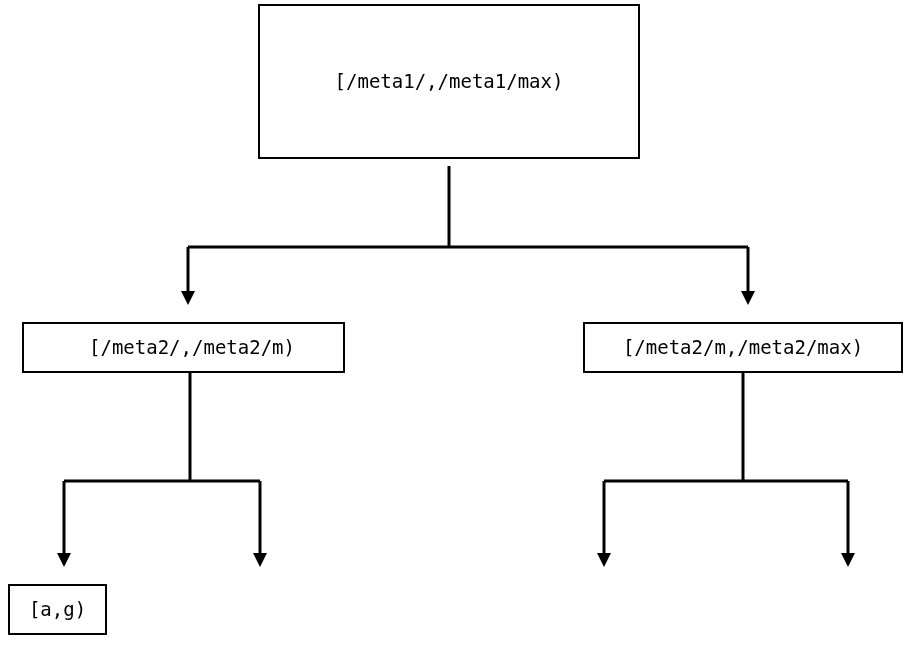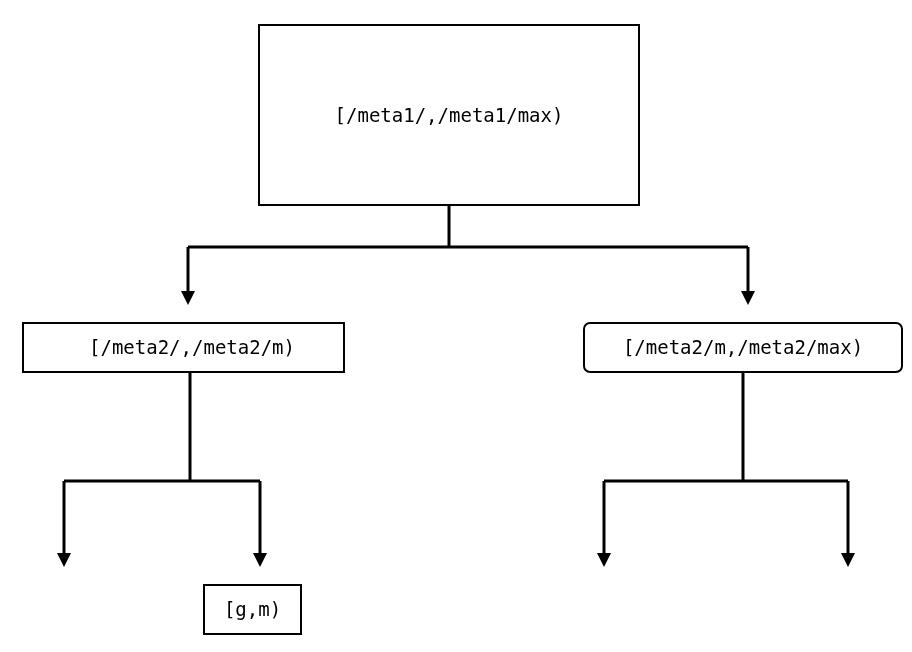--- a/index.html
+++ b/index.html
@@ -40,39 +40,38 @@
     justify-content: center;
     white-space: pre;
     line-height: 1;
   }
   .node-label {
     white-space: pre;
     letter-spacing: 0px;
   }
   .node-root {
     left: 258px;
-    top: 24px;
+    top: 4px;
     width: 382px;
-    height: 182px;
+    height: 155px;
   }
   .node-root .node-label { font-size: 19px; }
   .node-mid {
     top: 322px;
     height: 51px;
   }
   .node-mid .node-label { font-size: 19px; }
   .node-mid-left {
     left: 22px;
     width: 323px;
     padding-left: 17px;
   }
   .node-mid-right {
     left: 583px;
     width: 320px;
-    border-radius: 7px;
   }
   .node-leaf {
     top: 584px;
     height: 51px;
   }
   .node-leaf .node-label { font-size: 19px; }
   .node-leaf-1 { left: 8px;   width: 99px;  }
   .node-leaf-2 { left: 203px; width: 99px;  }
   .node-leaf-3 { left: 553px; width: 100px; }
   .node-leaf-4 { left: 777px; width: 126px; }
@@ -117,20 +116,20 @@
   </div>
 
   <div class="node node-mid node-mid-left">
     <span class="node-label">[/meta2/,/meta2/m)</span>
   </div>
 
   <div class="node node-mid node-mid-right">
     <span class="node-label">[/meta2/m,/meta2/max)</span>
   </div>
 
+  <div class="node node-leaf node-leaf-1">
+    <span class="node-label">[a,g)</span>
+  </div>
 
-  <div class="node node-leaf node-leaf-2">
-    <span class="node-label">[g,m)</span>
-  </div>
 
 
 
 </div>
 
 </body></html>

